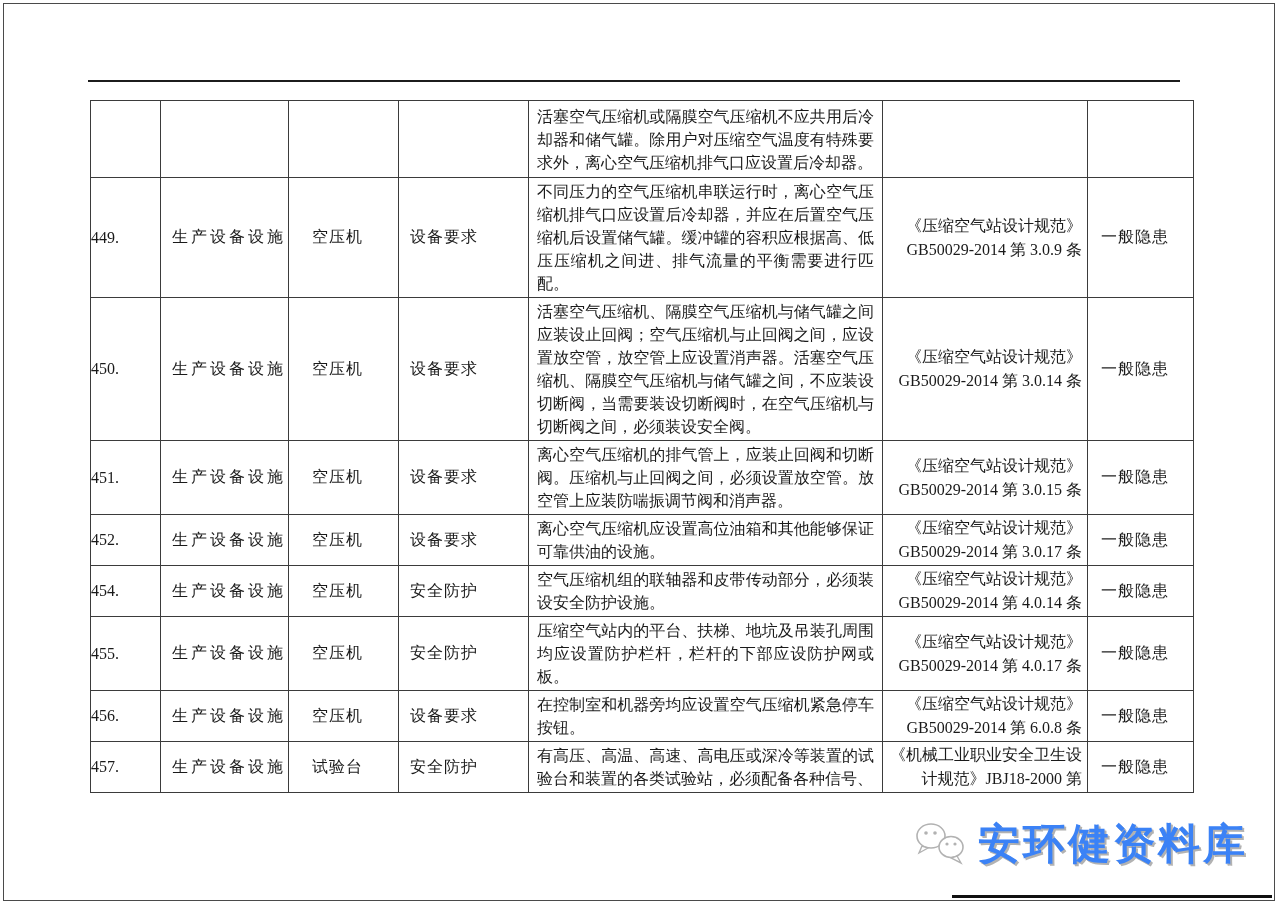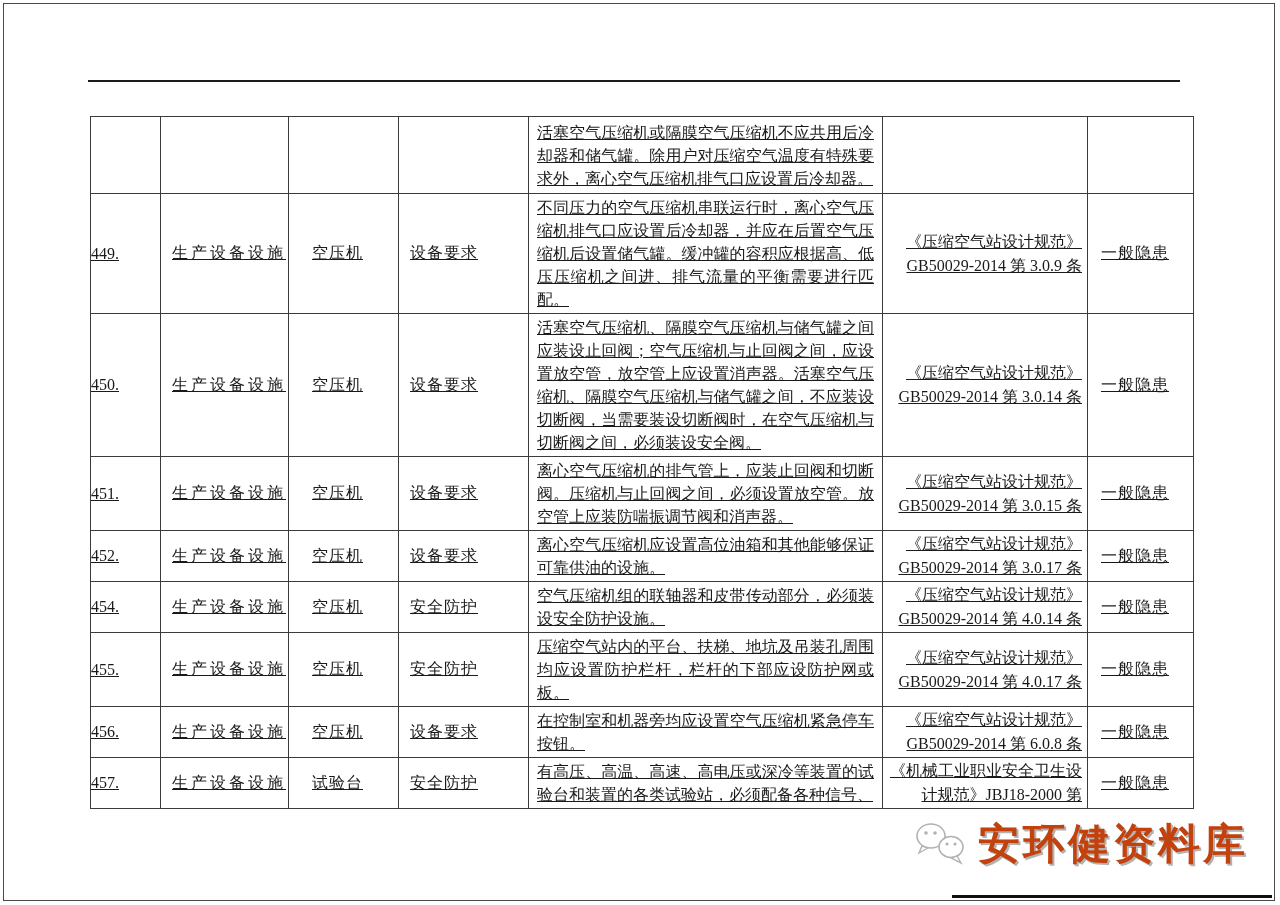--- a/index.html
+++ b/index.html
@@ -7,40 +7,40 @@
   body {
     width:1280px; height:905px; position:relative; overflow:hidden;
     font-family:"Liberation Serif","DejaVu Serif",serif;
     color:#1a1a1a;
   }
   .page-border { position:absolute; left:3px; top:3px; width:1272px; height:898px;
     border:1px solid #4a4a4a; pointer-events:none; }
   .top-rule { position:absolute; left:88px; top:80px; width:1092px; height:2px; background:#1c1c1c; }
 
   table.hazard {
-    position:absolute; left:90px; top:116px; width:1103px;
-    border-collapse:collapse; table-layout:fixed;text-decoration:underline;
+    position:absolute; left:90px; top:100px; width:1103px;
+    border-collapse:collapse; table-layout:fixed;
   }
   table.hazard td {
     border:1px solid #3b3b3b; font-size:16px; vertical-align:middle; overflow:hidden;
     background:#fff;
   }
   td.no   { text-align:left; }
   td.cat  { padding-left:11px; letter-spacing:3px; }
   td.equip{ padding-left:23px; letter-spacing:1px;margin-left:33px; }
   td.item { padding-left:11px; letter-spacing:1px; }
   td.desc { padding:2px 8px; line-height:23px; text-align:justify; }
   td.ref  { text-align:right; line-height:24px; padding:0 5px; }
   td.sev  { padding-left:13px; letter-spacing:1px; }
 
   .watermark { position:absolute; top:816px; right:32px; display:flex; align-items:center; gap:8px; }
   .wm-icon { width:58px; height:48px; }
   .wm-text {
     font-family:"Liberation Sans","DejaVu Sans",sans-serif; font-weight:700;
-    font-size:42px; letter-spacing:3px; color:#c2410c;
+    font-size:42px; letter-spacing:3px; color:#3b82f6;
     text-shadow:2px 2px 0 #b2b2b2, 1px 1px 0 #cfcfcf;
     white-space:nowrap;
   }
   .bottom-rule { position:absolute; left:952px; top:895px; width:320px; height:3px; background:#101010; }
 </style>
 </head>
 <body>
 
 <div class="page-border"></div>
 <div class="top-rule"></div>

